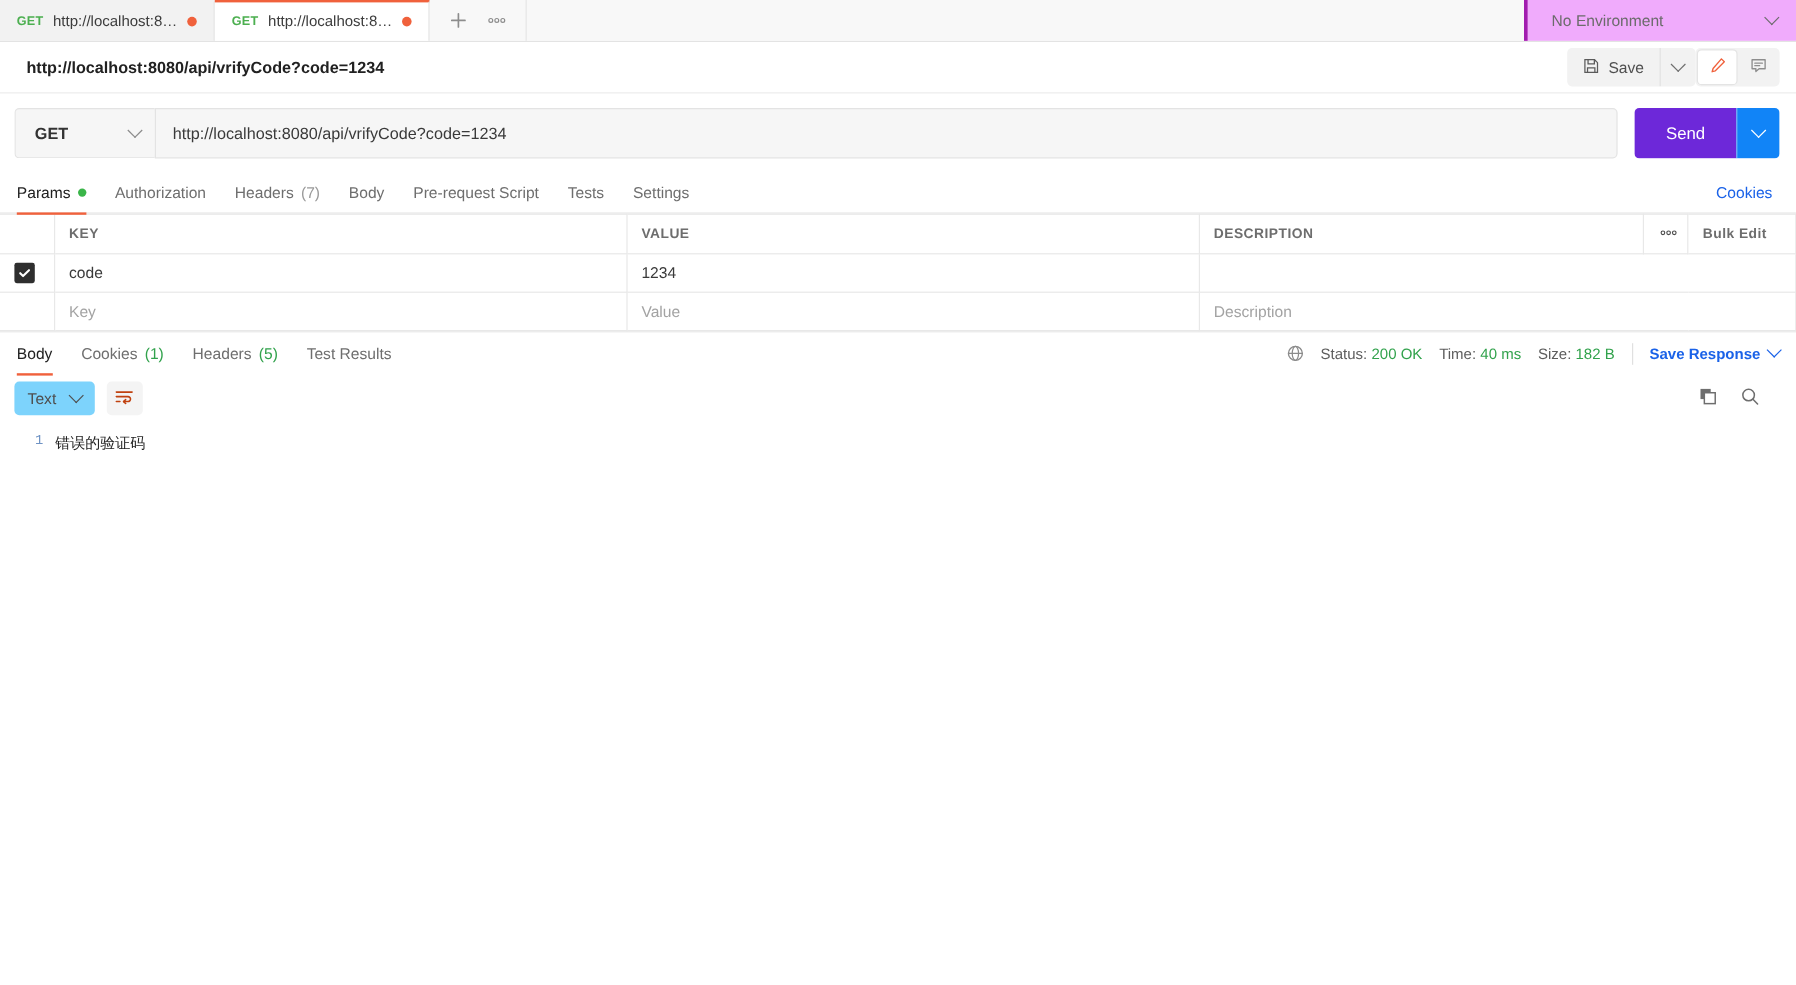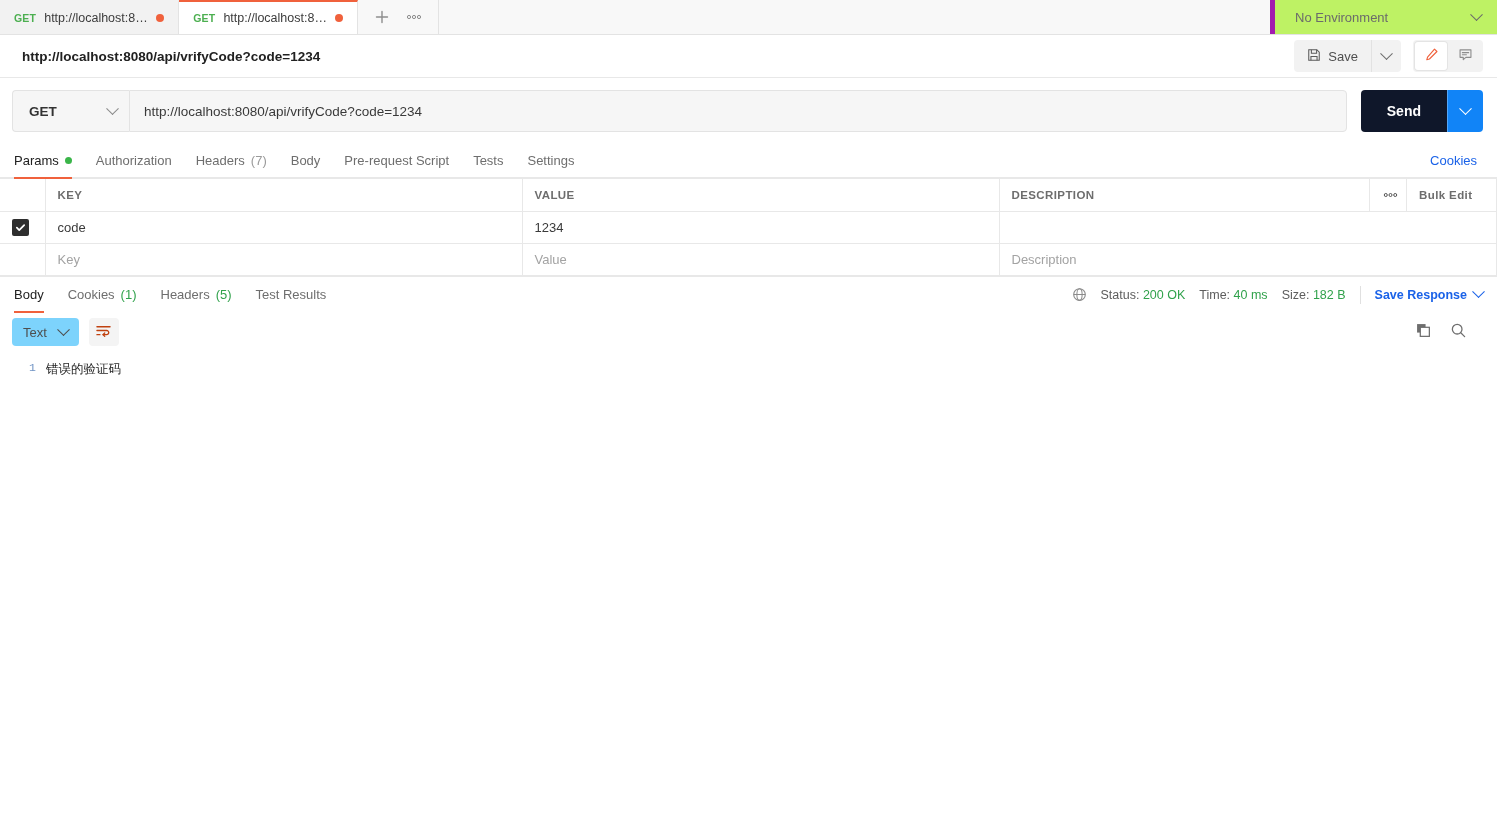--- a/index.html
+++ b/index.html
@@ -39,32 +39,32 @@
   .tab .dot { width: 8px; height: 8px; border-radius: 50%; background: #f0613c; flex: none; margin-left: auto;}
   .tabbar-actions { display: flex; align-items: center; gap: 4px; padding: 0 10px; background:#f8f8f8; border-right:1px solid #e3e3e3;}
   .ico-btn {
     width: 28px; height: 28px; display: flex; align-items: center; justify-content: center;
     color: #8d8d8d; cursor: pointer; border-radius: 3px; font-size: 19px; line-height: 1;
   }
   .ico-btn.dots { font-size: 10px; letter-spacing: 1.5px; }
   .tabbar-filler { flex: 1; background: #f8f8f8; }
   .env-select {
     width: 227px; display: flex; align-items: center; justify-content: space-between;
-    padding: 0 16px 0 20px; background: #bef264; border-left: 5px solid #a21caf;
+    padding: 0 16px 0 20px; background: #f0abfc; border-left: 3px solid #a21caf;
     color: #6b6b6b; font-size: 13px; cursor: pointer;
   }
   .chev { display:inline-block; width: 9px; height: 9px; border-right: 1.6px solid currentColor; border-bottom: 1.6px solid currentColor; transform: rotate(45deg) translate(-2px,-2px); }
 
   
   .namebar {
     height: 50px; display: flex; align-items: center;
     padding: 0 14px 0 22px; border-bottom: 1px solid #e8e8e8; background:#fff;
   }
   .req-name { font-size: 13.5px; font-weight: 700; color: #212121; }
-  .namebar-right { margin-left: auto; display: flex; align-items: center; gap: 12px; }
+  .namebar-right { margin-left: auto; display: flex; align-items: center; gap: 0; }
   .btn-group { display: flex; align-items: stretch; background: #f2f2f2; border-radius: 4px; overflow: hidden; }
   .btn-save {
     display: flex; align-items: center; gap: 7px;
     padding: 0 13px; height: 32px; color: #4f4f4f; font-size: 13px; cursor: pointer;
   }
   .btn-save-caret { width: 30px; height: 32px; display:flex; align-items:center; justify-content:center; border-left: 1px solid #e2e2e2; color:#6e6e6e; cursor:pointer;}
   .icon-pair { display: flex; align-items: center; background: #f2f2f2; border-radius: 4px; padding: 2px; gap:2px;}
   .icon-pair .sq { width: 32px; height: 28px; display:flex; align-items:center; justify-content:center; border-radius:3px; cursor:pointer; }
   .icon-pair .sq.active { background: #ffffff; box-shadow: 0 0 0 1px #e4e4e4; }
 
@@ -76,22 +76,22 @@
     border-radius: 4px 0 0 4px; font-size: 13.5px; font-weight: 700; color: #333; cursor: pointer;
   }
   .method-select .chev { color:#8a8a8a; }
   .url-input {
     flex: 1; height: 42px; display: flex; align-items: center; padding: 0 14px;
     background: #f6f6f6; border: 1px solid #e3e3e3; border-radius: 0 4px 4px 0;
     color: #3a3a3a; font-size: 13.5px; cursor: text;
   }
   .send-group { display: flex; margin-left: 14px; border-radius: 4px; overflow: hidden; }
   .btn-send {
-    height: 42px; padding: 0 26px; background: #0f172a; color: #fff;
-    font-size: 14px; font-weight: 700; display: flex; align-items: center; cursor: pointer;
+    height: 42px; padding: 0 26px; background: #6d28d9; color: #fff;
+    font-size: 14px; font-weight: 400; display: flex; align-items: center; cursor: pointer;
   }
   .btn-send-caret {
     width: 36px; height: 42px; background: #1184f7; color: #fff;
     display: flex; align-items: center; justify-content: center; cursor: pointer;
     border-left: 1px solid rgba(255,255,255,.28);
   }
 
   
   .reqtabs { display: flex; align-items: center; padding: 0 14px 0 14px; border-bottom: 1px solid #e8e8e8; height: 34px; }
   .rtab {

